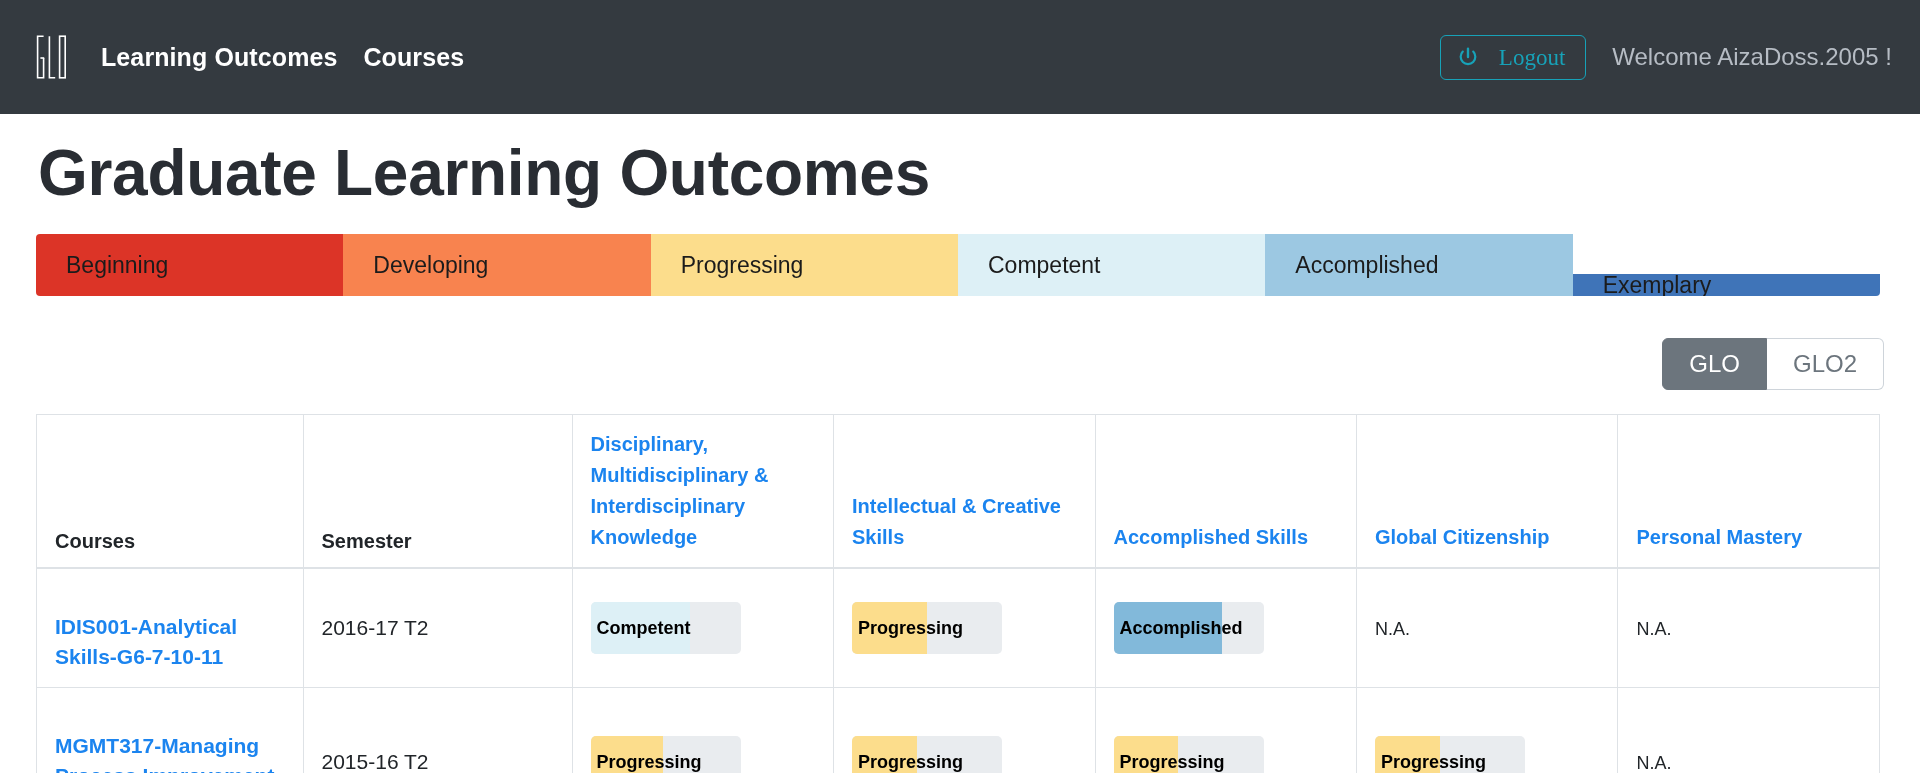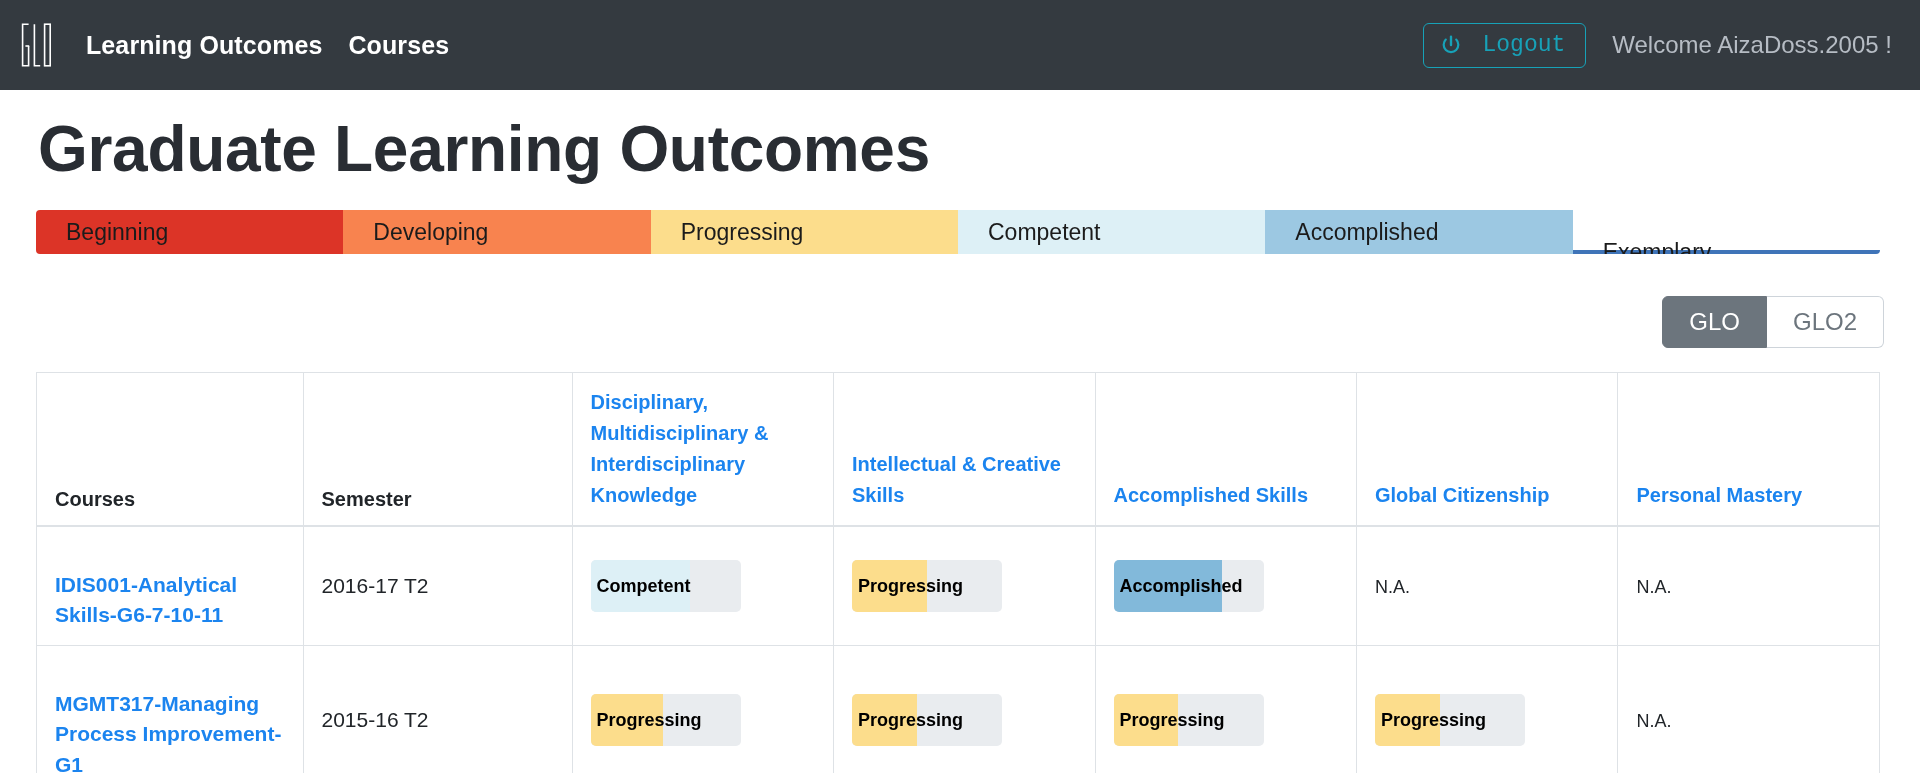--- a/index.html
+++ b/index.html
@@ -6,25 +6,25 @@
   html, body {
     margin: 0; padding: 0;
     width: 1920px; height: 773px;
     background: #ffffff;
     font-family: "Liberation Sans", sans-serif;
     overflow: hidden;
   }
 
   
   .navbar {
-    height: 90px;
+    height: 114px;
     background: #343a40;
     display: flex;
     align-items: center;
-    padding: 0 28px 0 20px;
+    padding: 0 28px 0 35px;
     position: relative;
   }
   .brand {
     display: flex; align-items: center;
     margin-right: 34px;
   }
   .brand-logo {
     display: block;
     width: 32px; height: 46px;
   }
@@ -49,21 +49,21 @@
   .logout-btn {
     display: flex;
     align-items: center;
     gap: 20px;
     border: 1px solid #17a2b8;
     color: #17a2b8;
     background: transparent;
     border-radius: 6px;
     padding: 10px 20px 10px 16px;
     font-size: 23px;
-    font-family: Liberation Mono, monospace;
+    font-family: Liberation Serif, serif;
     cursor: pointer;
     line-height: 1;
   }
   .power-icon { display:block; width: 22px; height: 22px; }
   .welcome-text {
     color: #b6bcc4;
     font-size: 24px;
     white-space: nowrap;
   }
 
@@ -76,21 +76,21 @@
     font-weight: bold;
     color: #292d33;
     margin: 22px 0 24px 2px;
     letter-spacing: -0.3px;
   }
 
   
   .legend {
     display: flex;
     width: 1844px;
-    height: 44px;
+    height: 62px;
     border-radius: 4px;
     overflow: hidden;
     margin-bottom: 0;
   }
   .legend-cell {
     flex: 1 1 0;
     display: flex;
     align-items: center;
     padding-left: 30px;
     font-size: 23px;

